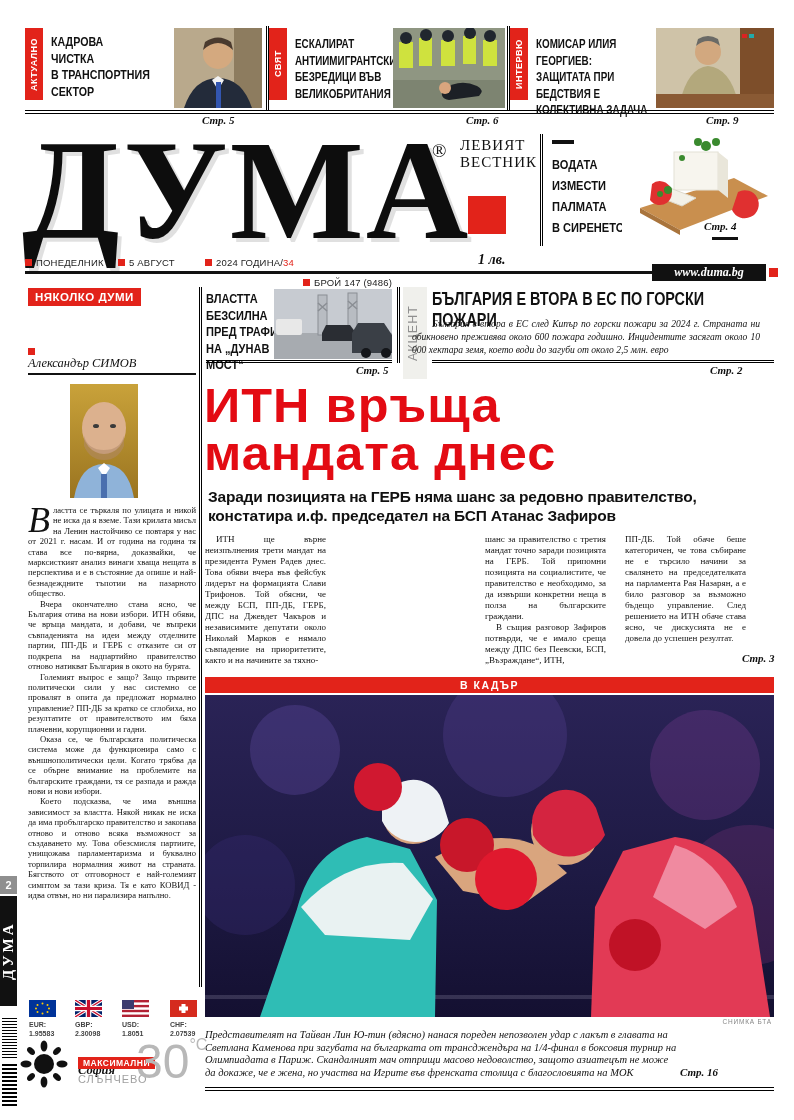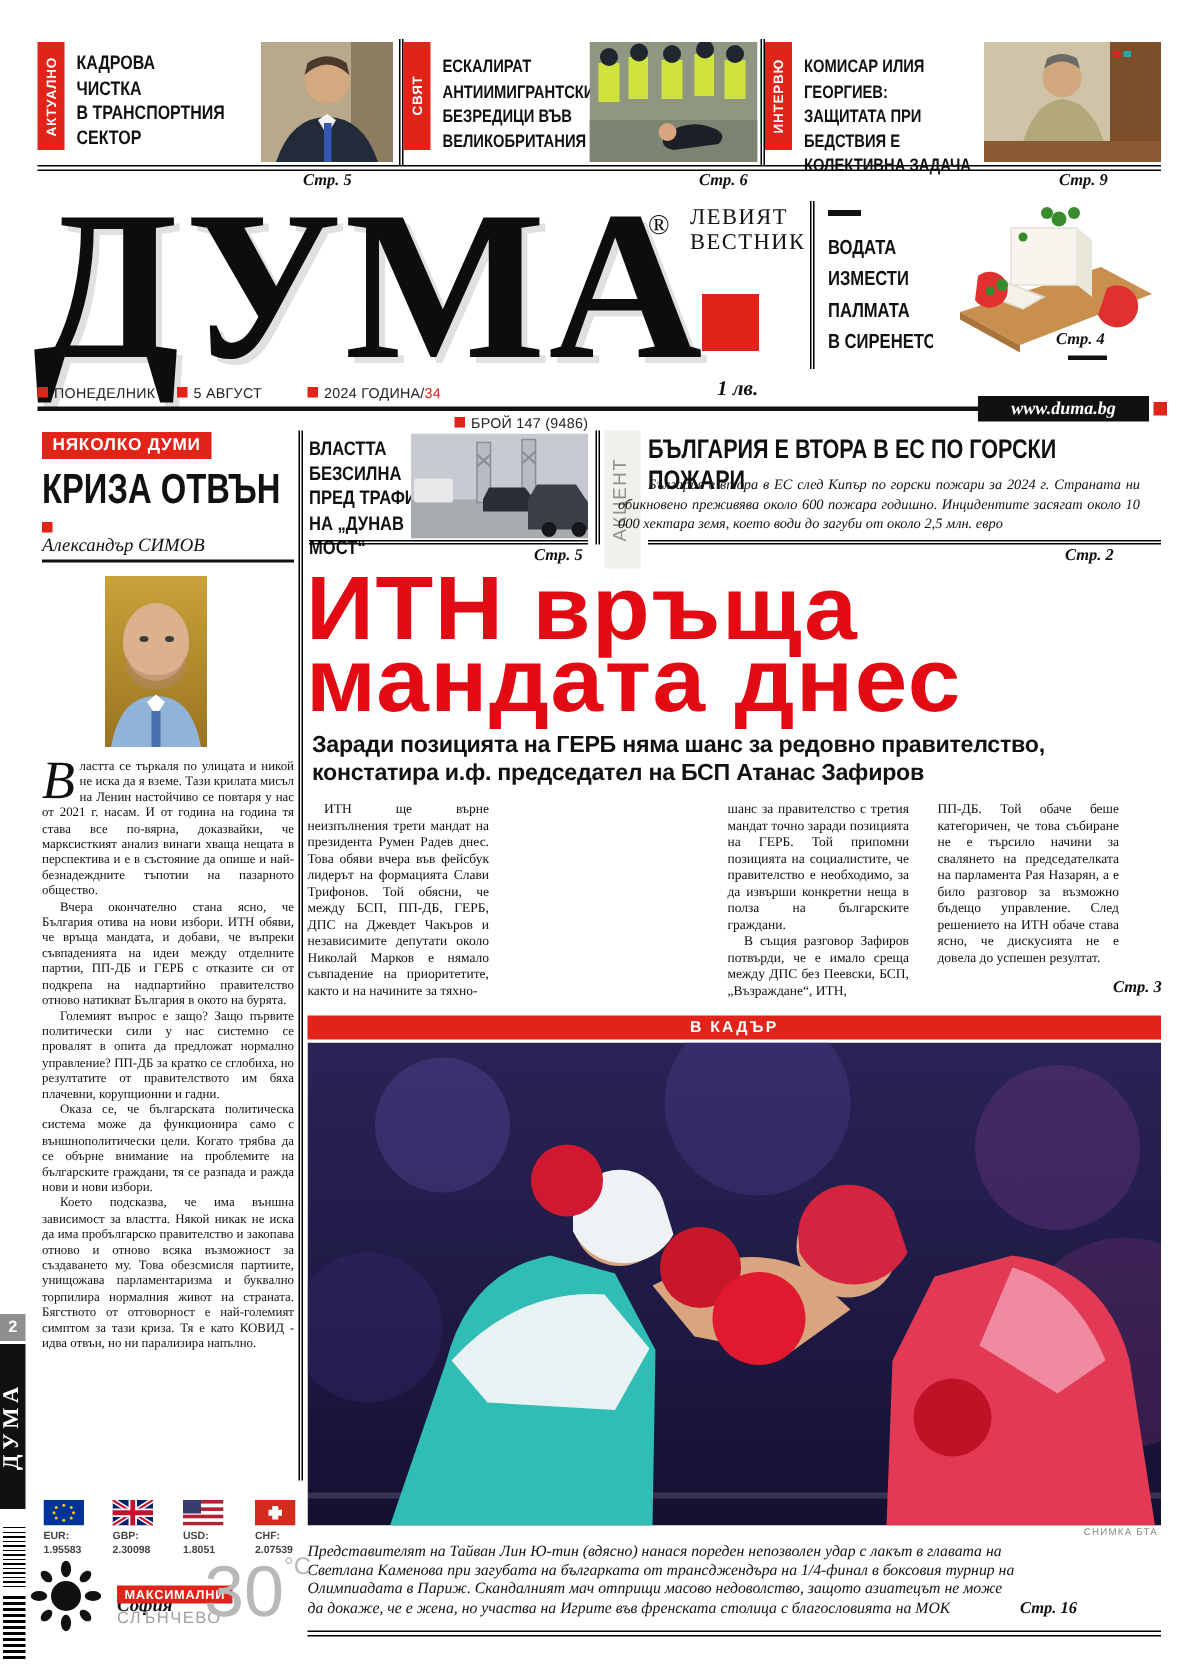--- a/index.html
+++ b/index.html
@@ -178,23 +178,20 @@
   </div>
   <div class="datebar-item" style="left:303px;margin-top:20px;">
     <span class="bullet"></span><span>БРОЙ 147 (9486)</span>
   </div>
   <div class="abs" style="left:478px;top:252px;font:italic 700 14px 'Liberation Serif',serif;">1 лв.</div>
   <div class="abs" style="left:25px;top:271px;width:628px;height:3px;background:#111;"></div>
   <div class="abs" style="left:652px;top:264px;width:114px;height:17px;background:#111;color:#fff;text-align:center;font:italic 700 12px/17px 'Liberation Serif',serif;">www.duma.bg</div>
   <div class="abs redsq" style="left:769px;top:268px;width:9px;height:9px;"></div>
 
   <div class="abs kicker" style="left:28px;top:288px;">НЯКОЛКО ДУМИ</div>
-  <div class="abs sans" style="left:28px;top:311px;font-weight:800;font-size:28px;line-height:30px;width:210px;">
-    <span class="cx" style="transform:scaleX(.78)">КРИЗА ОТВЪН</span>
-  </div>
   <div class="abs redsq" style="left:28px;top:348px;width:7px;height:7px;"></div>
   <div class="abs" style="left:28px;top:356px;font:italic 400 12.5px 'Liberation Serif',serif;">Александър СИМОВ</div>
   <div class="abs" style="left:28px;top:373px;width:168px;height:2px;background:#111;"></div>
   <svg class="abs" style="left:70px;top:384px" width="68" height="114" viewBox="0 0 68 114">
     <defs>
         <linearGradient id="au" x1="0" y1="0" x2="0" y2="1">
           <stop offset="0" stop-color="#c9a23a"></stop>
           <stop offset="1" stop-color="#9a7420"></stop>
         </linearGradient>
       </defs>
@@ -246,21 +243,21 @@
   <div class="abs" style="left:403px;top:287px;width:24px;height:92px;background:#f0f0ec;">
     <span class="vtext" style="position:absolute;left:3px;top:0;height:92px;color:#8f8f8f;font:400 12.5px 'Liberation Sans',sans-serif;letter-spacing:1px;text-align:center;">АКЦЕНТ</span>
   </div>
   <div class="abs sans" style="left:432px;top:289px;font-weight:800;font-size:18px;width:420px;">
     <span class="cx" style="transform:scaleX(.8)">БЪЛГАРИЯ Е ВТОРА В ЕС ПО ГОРСКИ ПОЖАРИ</span>
   </div>
   <div class="abs" style="left:412px;top:317px;width:348px;font:italic 400 9.6px/13px 'Liberation Serif',serif;text-indent:20px;text-align:justify;">България е втора в ЕС след Кипър по горски пожари за 2024 г. Страната ни обикновено преживява около 600 пожара годишно. Инцидентите засягат около 10 000 хектара земя, което води до загуби от около 2,5 млн. евро</div>
   <div class="abs dbl-h" style="left:432px;top:360px;width:342px;"></div>
   <div class="pref" style="left:710px;top:364px">Стр. 2</div>
 
-  <div class="abs sans" style="left:204px;top:382px;color:#e30b13;font-weight:700;font-size:60px;line-height:48px;letter-spacing:1px;width:560px;">
+  <div class="abs sans" style="left:204px;top:382px;color:#e30b13;font-weight:700;font-size:48px;line-height:48px;letter-spacing:1px;width:560px;">
     <span style="display:block;transform:scaleX(1.05);transform-origin:0 0;">ИТН връща</span>
     <span style="display:block;transform:scaleX(1.05);transform-origin:0 0;">мандата днес</span>
   </div>
   <div class="abs sans" style="left:208px;top:487px;font-weight:700;font-size:15.5px;line-height:19px;width:590px;letter-spacing:-.2px;">
     <span style="display:block">Заради позицията на ГЕРБ няма шанс за редовно правителство,</span>
     <span style="display:block">констатира и.ф. председател на БСП Атанас Зафиров</span>
   </div>
   <div class="abs leadcols" style="left:205px;top:534px;width:541px;height:138px;">
     <div class="col">
       <p>ИТН ще върне неизпълнения трети мандат на президента Румен Радев днес. Това обяви вчера във фейсбук лидерът на формацията Слави Трифонов. Той обясни, че между БСП, ПП-ДБ, ГЕРБ, ДПС на Джевдет Чакъров и независимите депутати около Николай Марков е нямало съвпадение на приоритетите, както и на начините за тяхно-</p>

